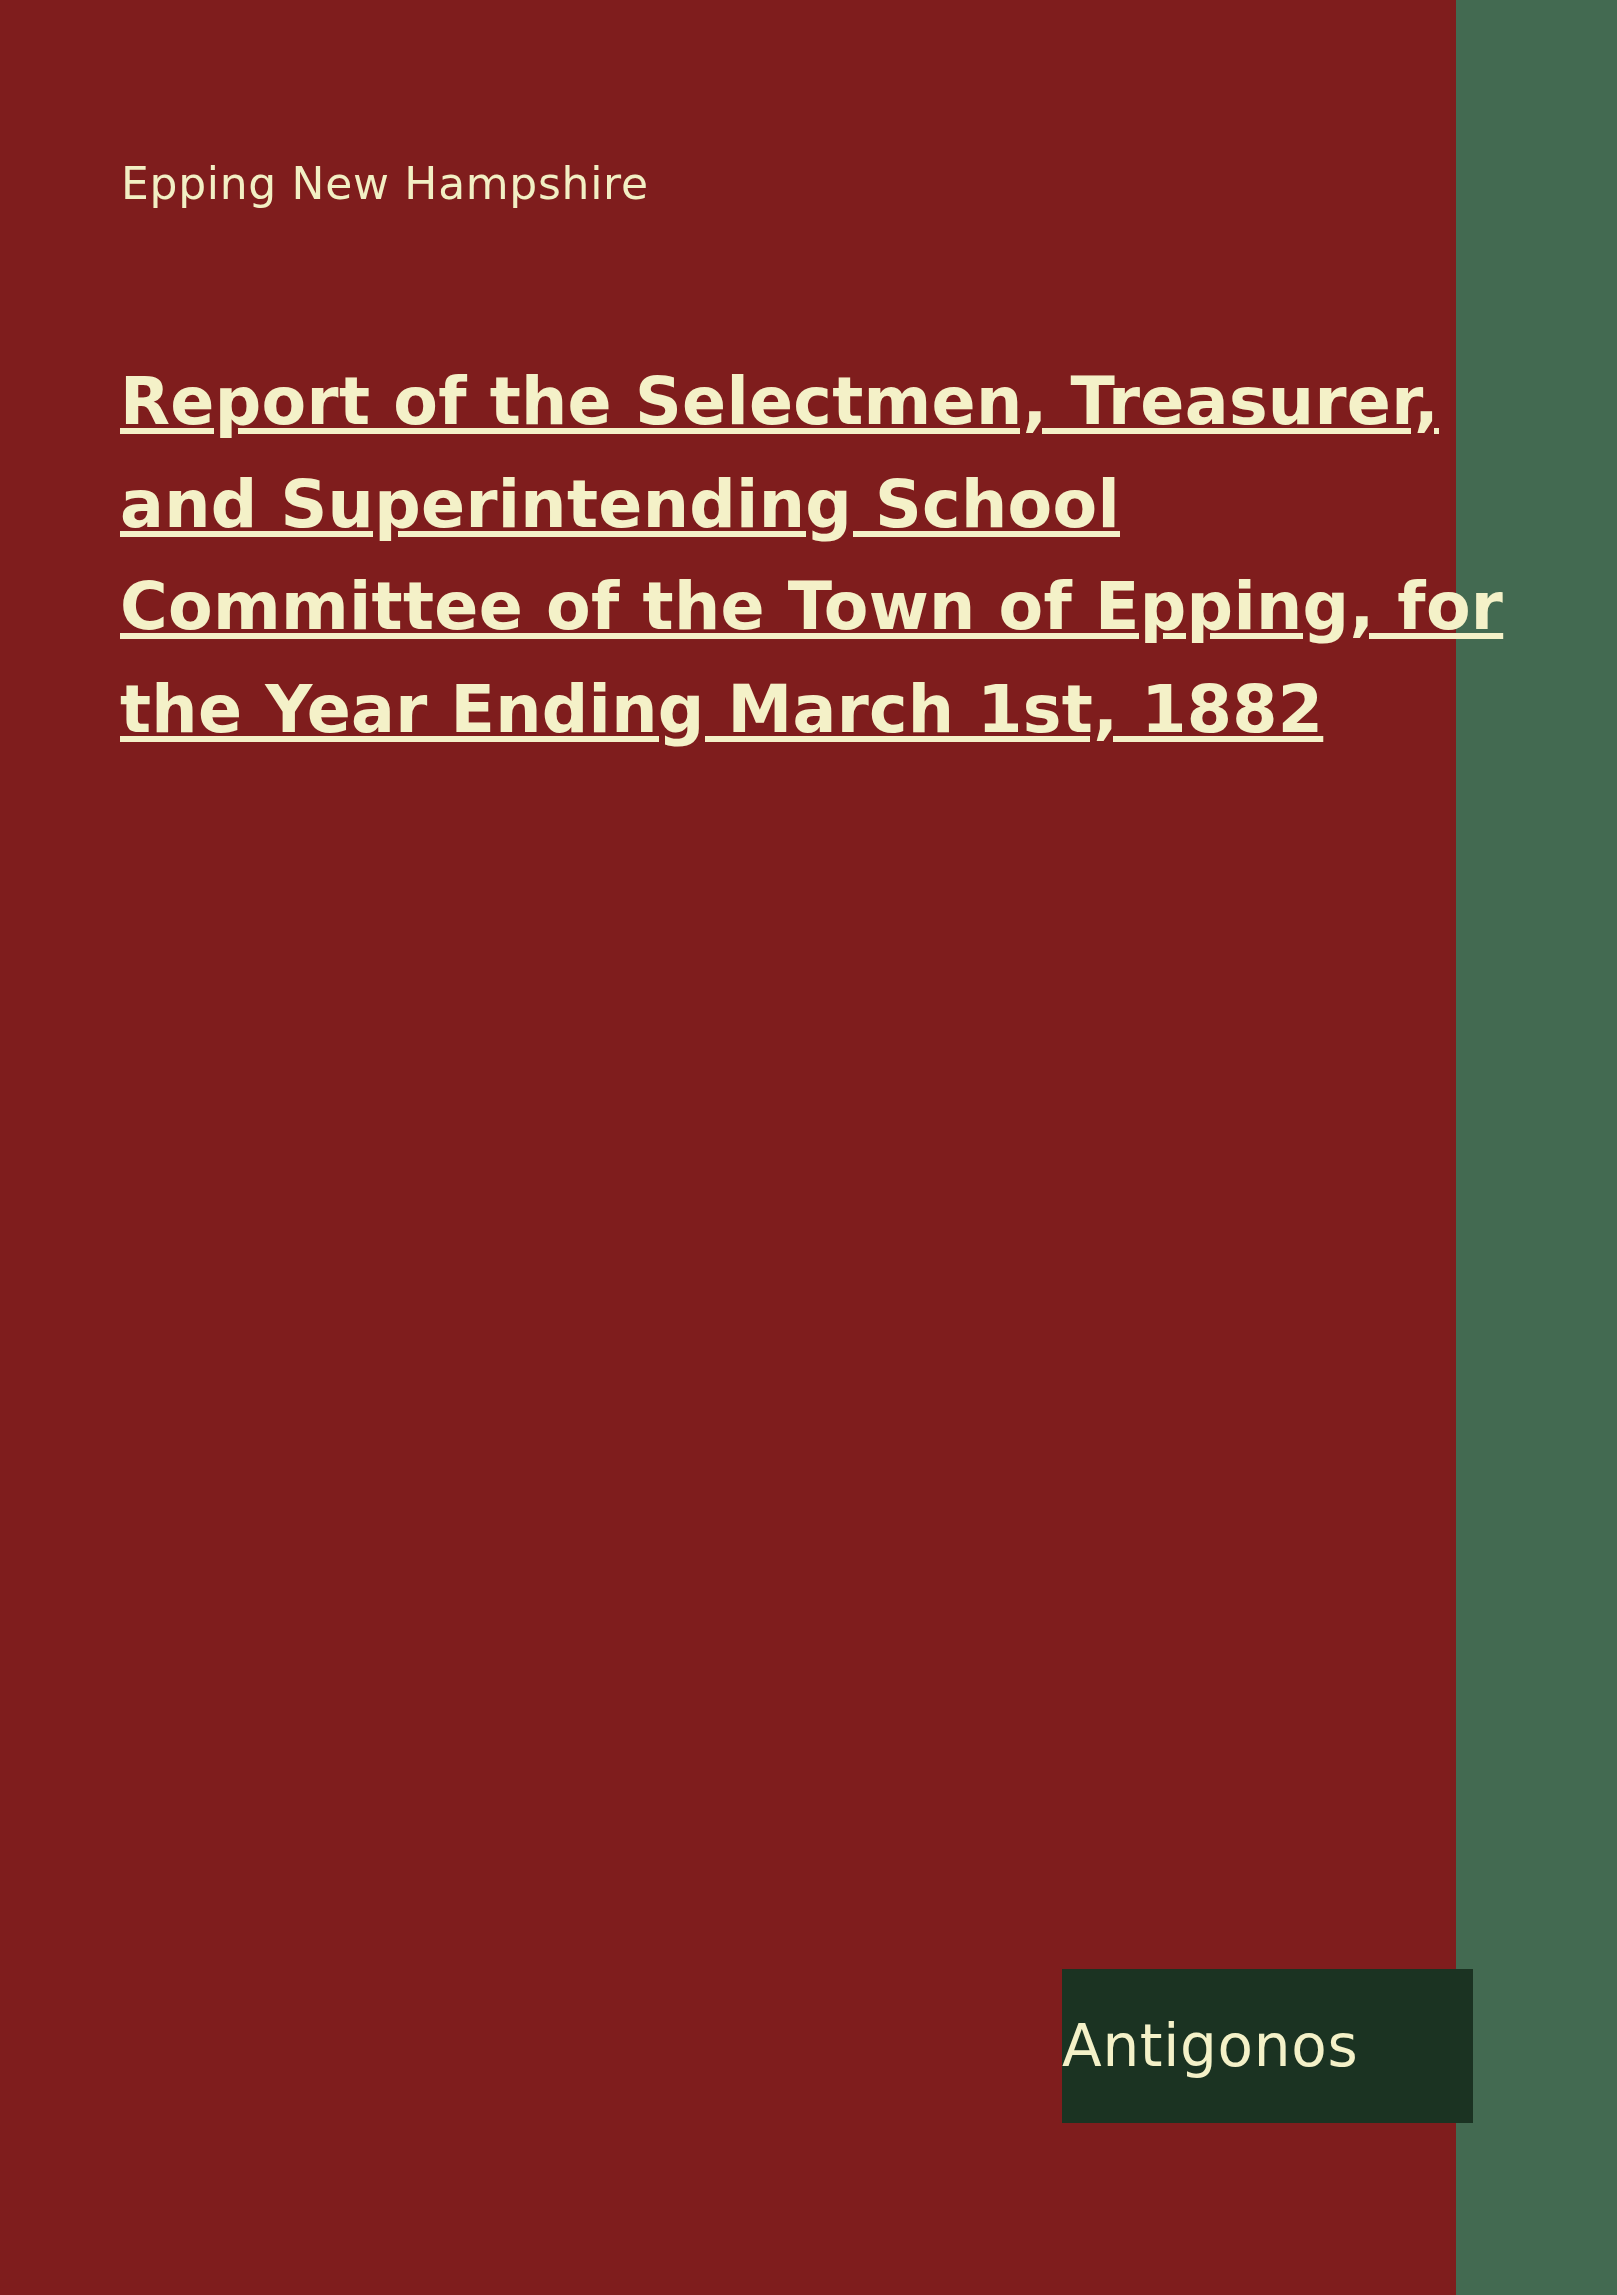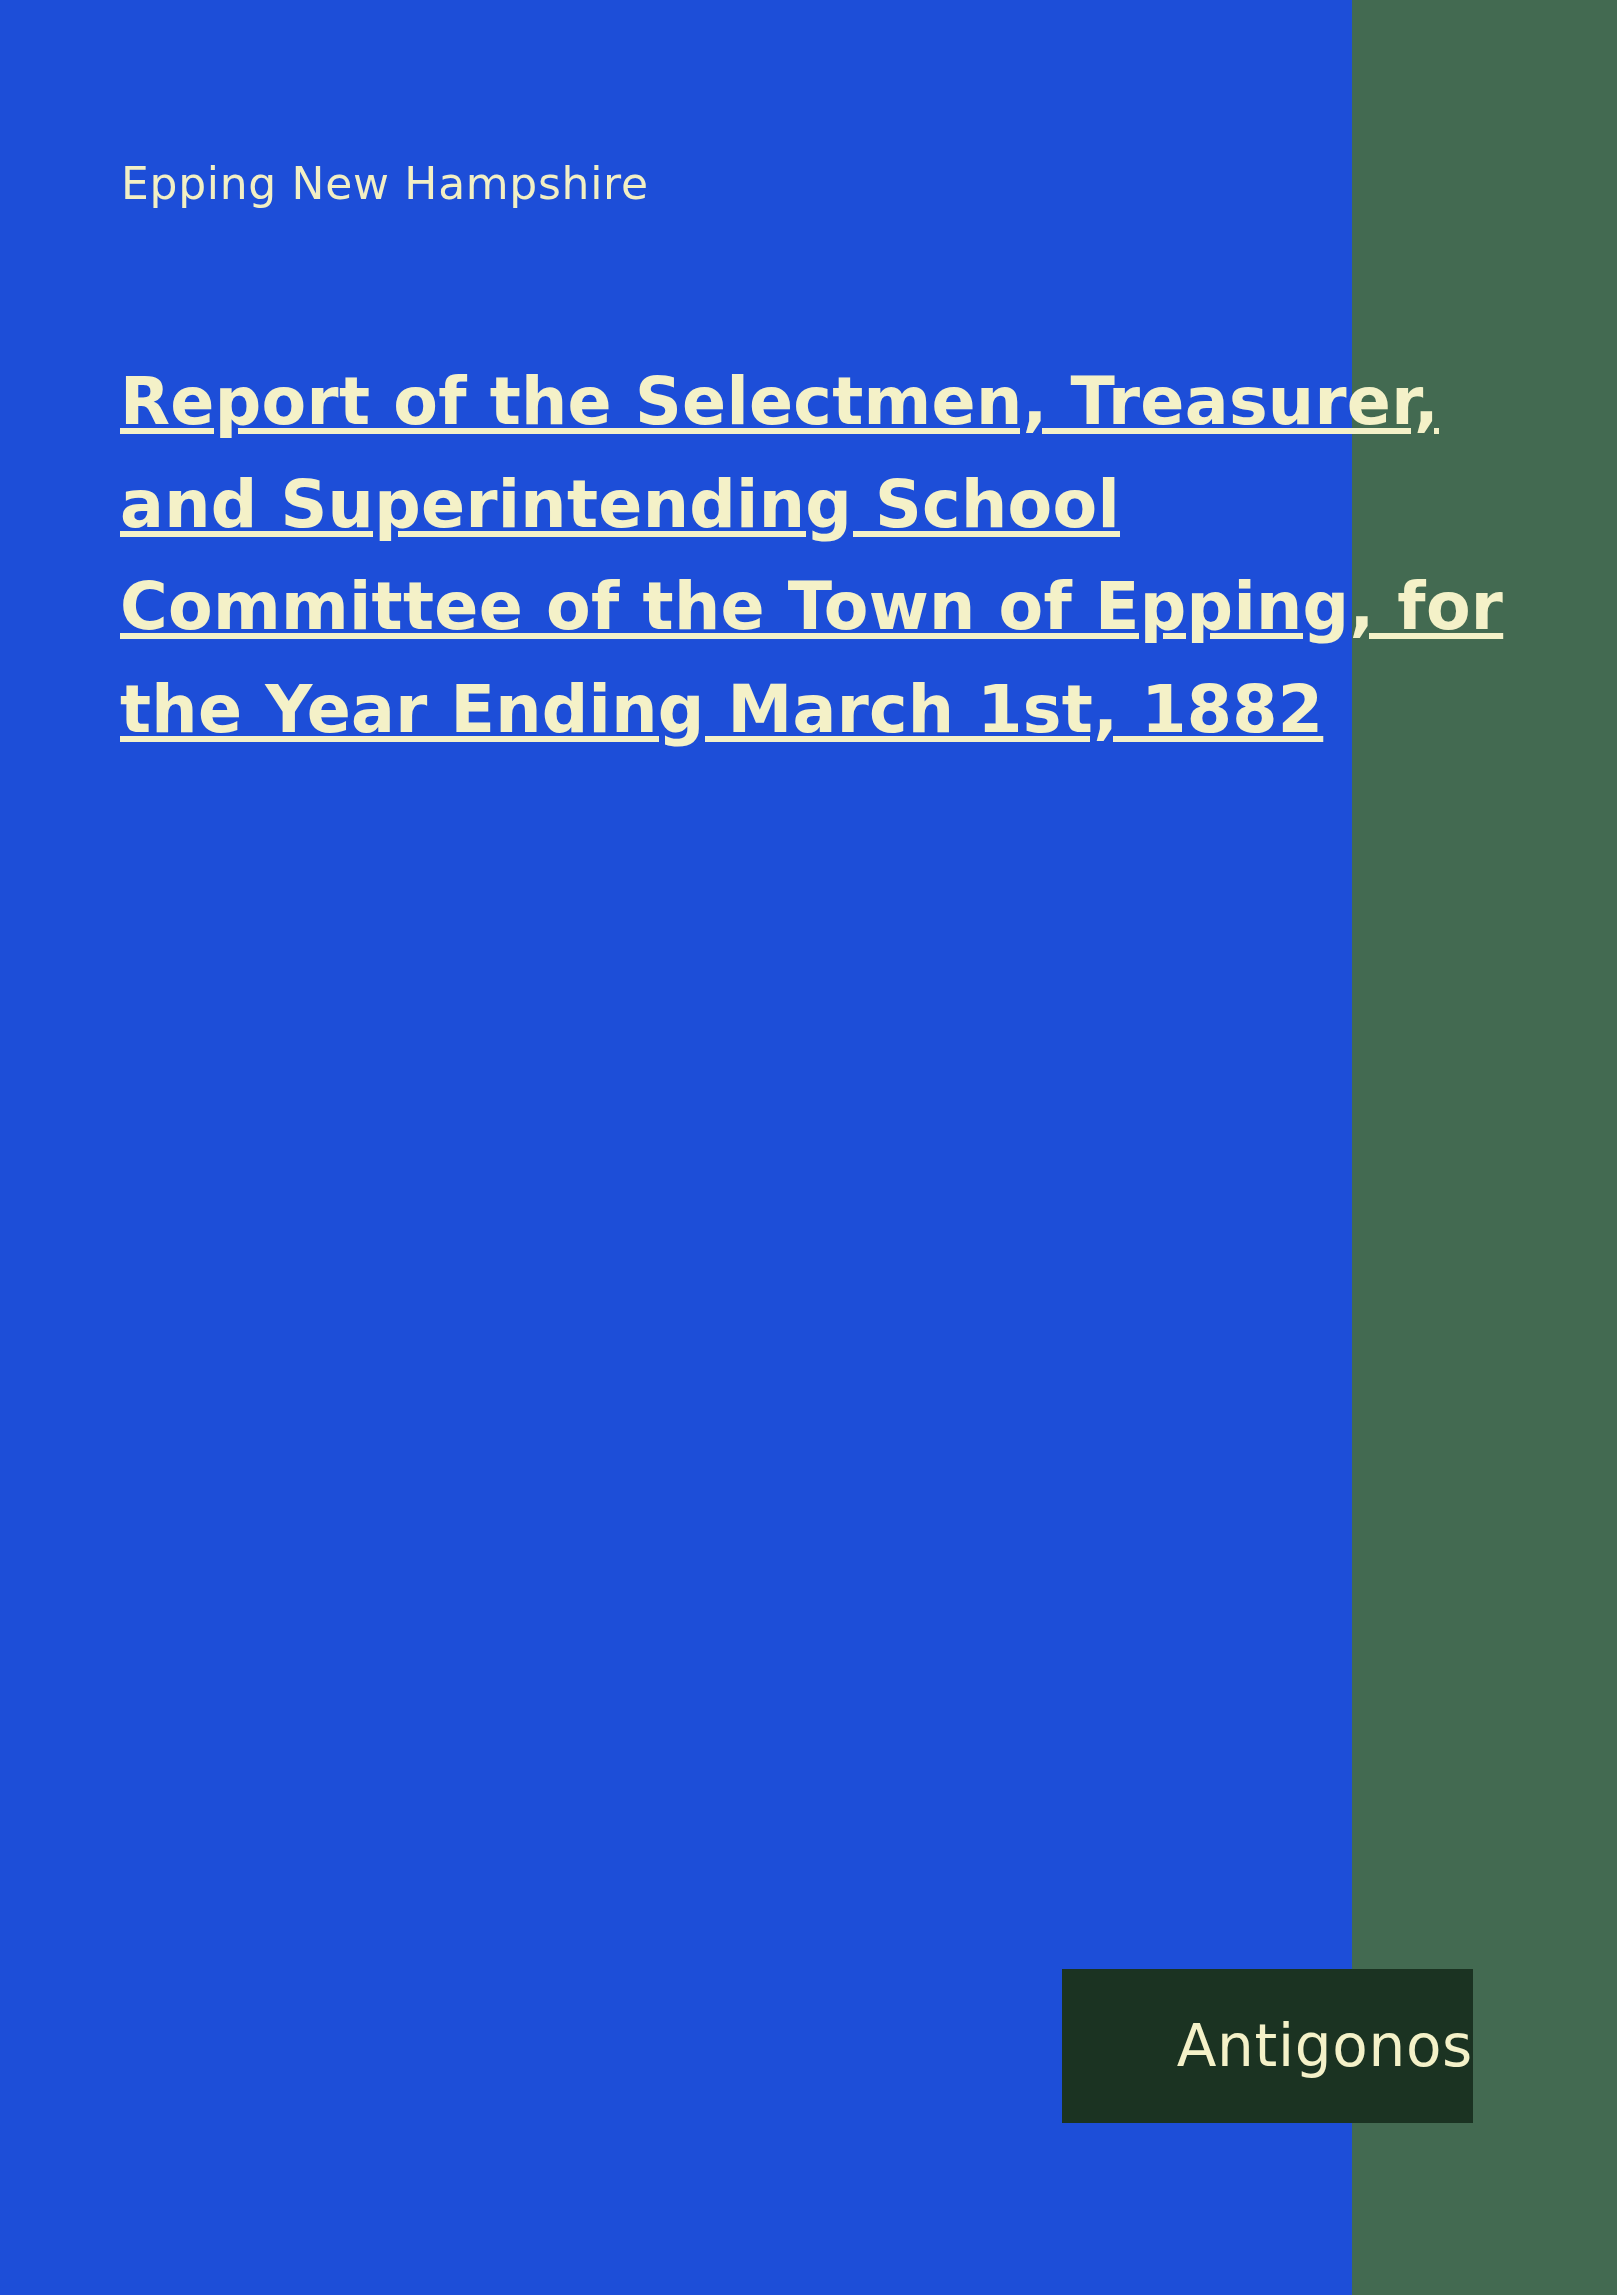--- a/index.html
+++ b/index.html
@@ -8,24 +8,24 @@
   }
   body {
     width: 1618px;
     height: 2295px;
     background: #436a51;
     font-family: "DejaVu Sans", sans-serif;
     overflow: hidden;
   }
   .cover {
     position: relative;
-    width: 1352px;
+    width: 1456px;
     height: 2295px;
     box-sizing: border-box;
-    background: #1d4ed8;
+    background: #7f1d1d;
   }
   .author {
     position: absolute;
     left: 121px;
     top: 156px;
     width: 1281px;
     color: #f2efc4;
     font-size: 44px;
     font-weight: 400;
     letter-spacing: 0.7px;
@@ -45,21 +45,21 @@
   }
   .publisher-box {
     position: absolute;
     left: 1062px;
     top: 1969px;
     width: 411px;
     height: 154px;
     background: #1b3322;
     display: flex;
     align-items: center;
-    justify-content: flex-end;
+    justify-content: flex-start;
   }
   .publisher-label {
     color: #f4f1c8;
     font-size: 58px;
     font-weight: 400;
     letter-spacing: 0.7px;
     line-height: 1;
   }
 </style>
 </head>

